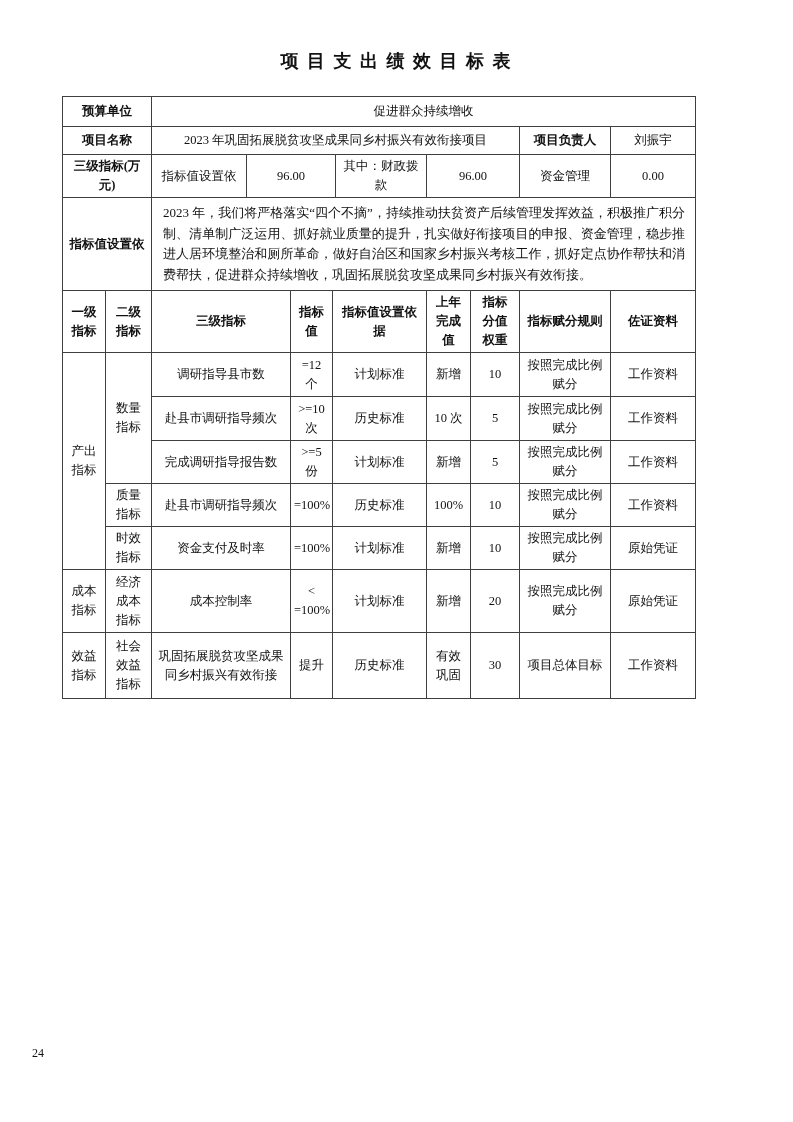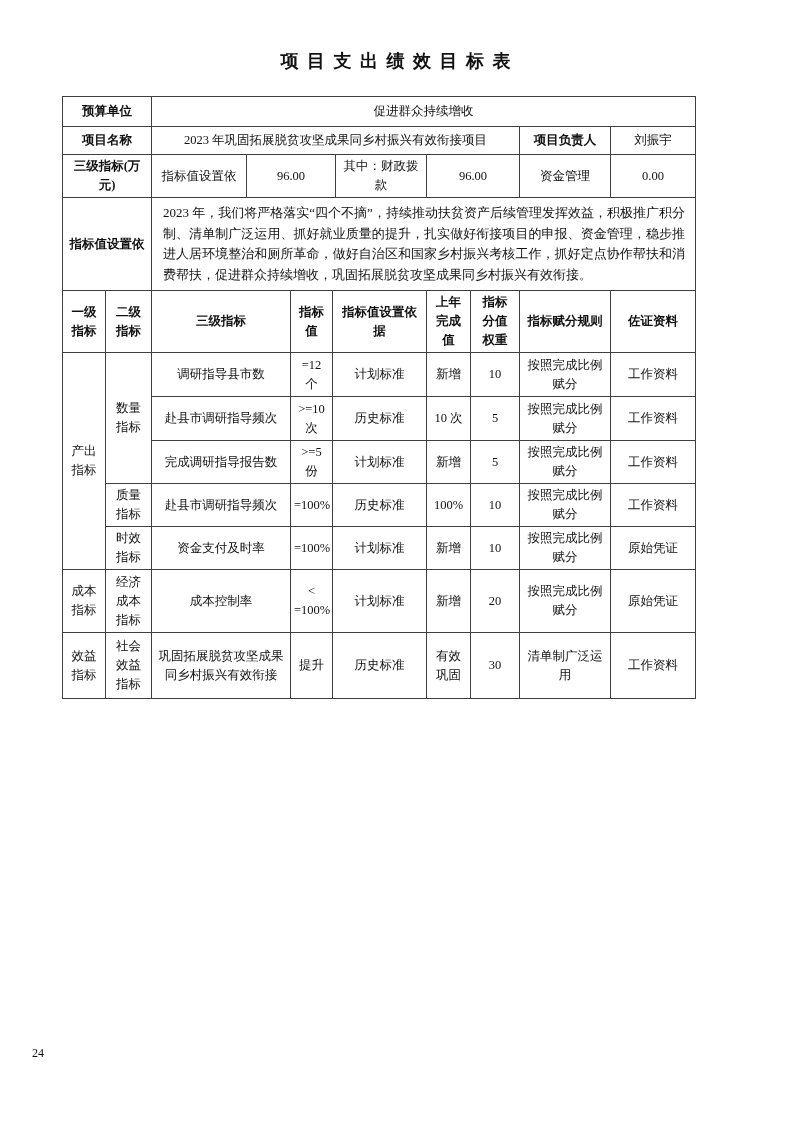--- a/index.html
+++ b/index.html
@@ -224,21 +224,21 @@
 指标</td>
         <td>社会
 效益
 指标</td>
         <td>巩固拓展脱贫攻坚成果同乡村振兴有效衔接</td>
         <td>提升</td>
         <td>历史标准</td>
         <td>有效
 巩固</td>
         <td>30</td>
-        <td>清单制广泛运用</td>
+        <td>项目总体目标</td>
         <td>工作资料</td>
       </tr>
     </tbody>
   </table>
 
   <div class="page-number">24</div>
 
 </div>
 
 </body></html>

